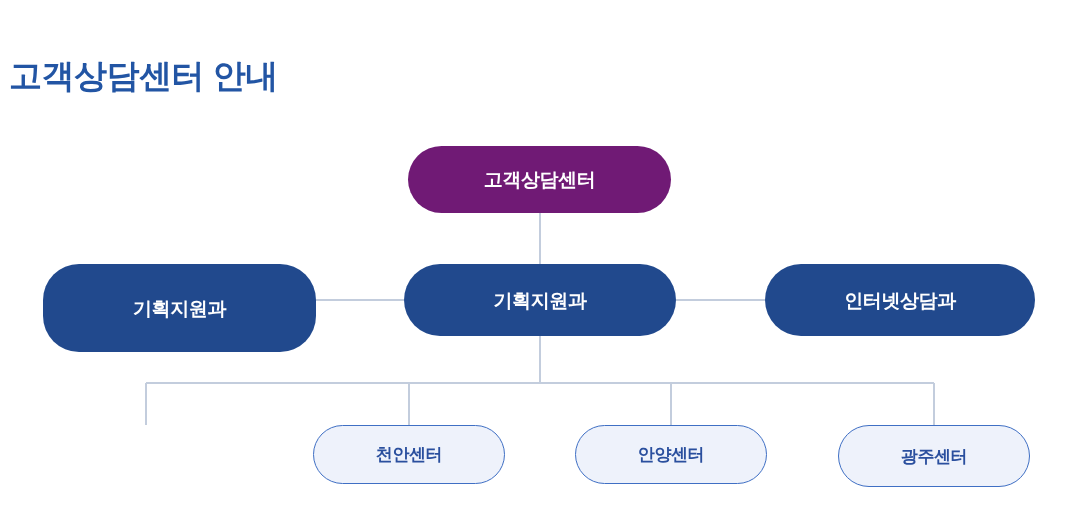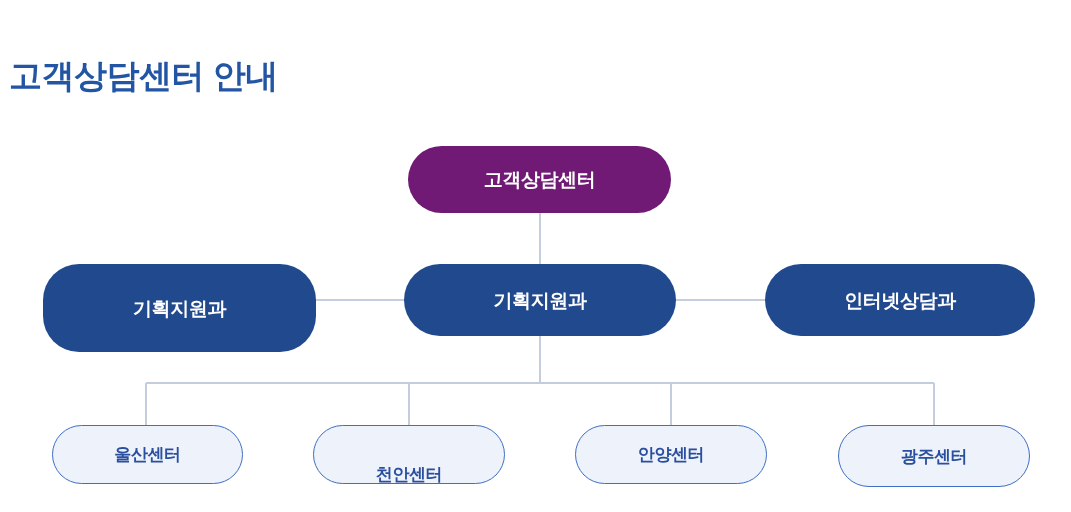--- a/index.html
+++ b/index.html
@@ -135,25 +135,22 @@
     </div>
 
     <div class="node node-dept" style="left:404px; top:264px; width:272px; height:72px;">
       <span class="node-label">기획지원과</span>
     </div>
 
     <div class="node node-dept" style="left:765px; top:264px; width:270px; height:72px;align-items:center;">
       <span class="node-label">인터넷상담과</span>
     </div>
 
-    <div class="node node-center" style="left:52px; top:425px; width:191px; height:59px;">
-      <span class="node-label">울산센터</span>
-    </div>
 
-    <div class="node node-center" style="left:313px; top:425px; width:192px; height:59px;align-items:flex-end;">
+    <div class="node node-center" style="left:313px; top:425px; width:192px; height:59px;">
       <span class="node-label">천안센터</span>
     </div>
 
     <div class="node node-center" style="left:575px; top:425px; width:192px; height:59px;">
       <span class="node-label">안양센터</span>
     </div>
 
     <div class="node node-center" style="left:838px; top:425px; width:192px; height:62px;">
       <span class="node-label">광주센터</span>
     </div>

